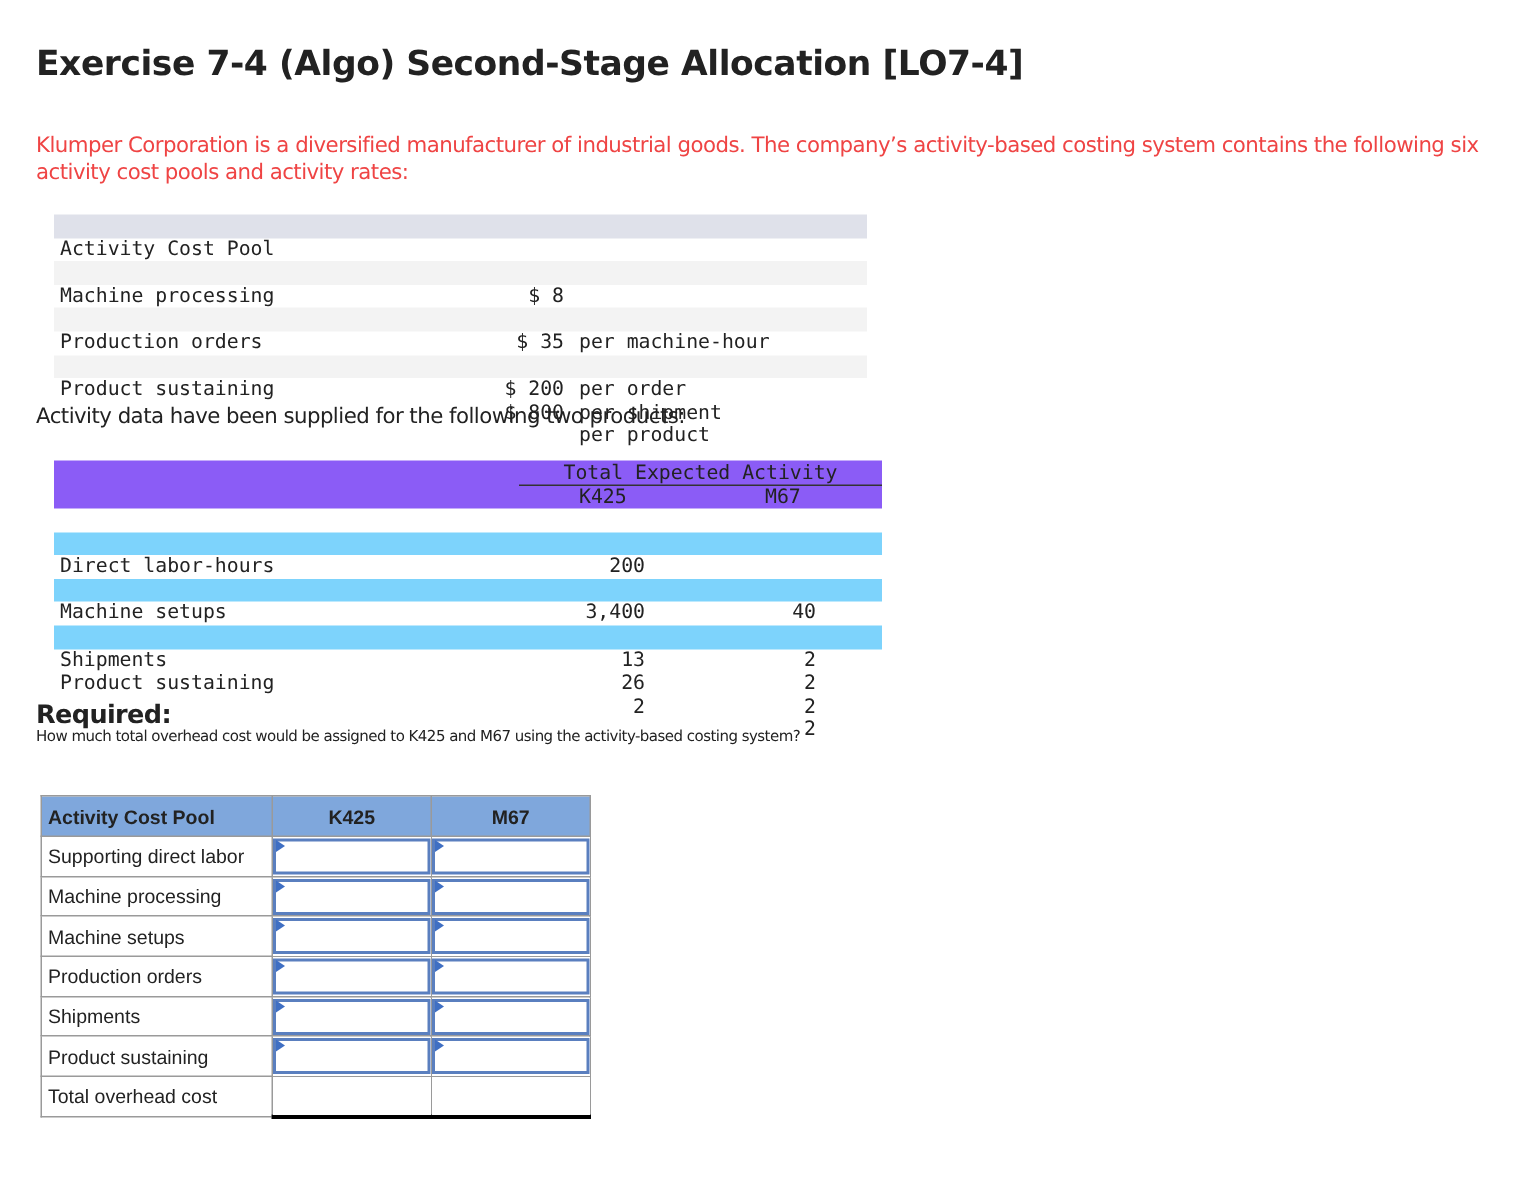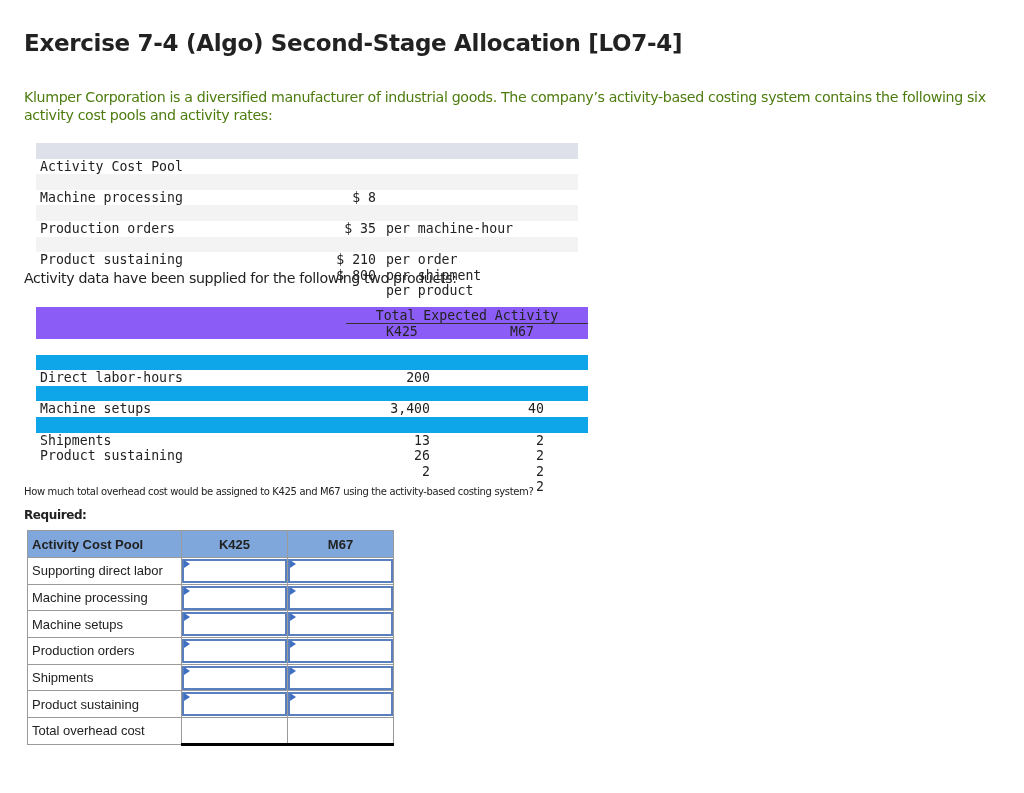--- a/index.html
+++ b/index.html
@@ -9,21 +9,21 @@
     font-family: "Liberation Sans", sans-serif; color: #333333;
   }
   .title {
     position: absolute; left: 24px; top: 30px;
     font-family: "DejaVu Sans", sans-serif; font-weight: bold;
     font-size: 23px; color: #222222; letter-spacing: -0.3px; margin: 0;
   }
   .intro {
     position: absolute; left: 24px; top: 88px; width: 970px;
     font-family: "DejaVu Sans", sans-serif; font-size: 14.2px; line-height: 18px;
-    color: #4d7c0f; letter-spacing: -0.35px;
+    color: #ef4444; letter-spacing: -0.35px;
   }
   .mono { font-family: "DejaVu Sans Mono", monospace; font-size: 13.2px; color: #222; }
 
   
   .rates { position: absolute; left: 36px; top: 143px; width: 542px; }
   .rates .row { height: 15.6px; line-height: 15.6px; white-space: pre; position: relative; }
   .rates .row.head { background: #dfe1ea; }
   .rates .row.alt { background: #f3f3f3; }
   .rates .pool { position: absolute; left: 4px; }
   .rates .amt { position: absolute; right: 202px; text-align: right; }
@@ -38,28 +38,28 @@
   
   .act { position: absolute; left: 36px; top: 307px; width: 552px; }
   .act .head { background: #8b5cf6; height: 32px; position: relative; }
   .act .tea {
     position: absolute; left: 310px; width: 242px; top: 1px; text-align: center;
     border-bottom: 1px solid #333; line-height: 15px; white-space: pre;
   }
   .act .hk { position: absolute; left: 350px; top: 17px; line-height: 15px; }
   .act .hm { position: absolute; left: 474px; top: 17px; line-height: 15px; }
   .act .row { height: 15.6px; line-height: 15.6px; position: relative; white-space: pre; }
-  .act .row.alt { background: #0ea5e9; }
+  .act .row.alt { background: #7dd3fc; }
   .act .lbl { position: absolute; left: 4px; }
   .act .vk { position: absolute; right: 158px; }
   .act .vm { position: absolute; right: 44px; text-align: right; }
 
   .required-label {
     position: absolute; left: 24px; top: 467px;
-    font-family: "DejaVu Sans", sans-serif; font-weight: bold; font-size: 12px; color: #222; letter-spacing: -0.4px; margin-top: 41px;
+    font-family: "DejaVu Sans", sans-serif; font-weight: bold; font-size: 17px; color: #222; letter-spacing: -0.4px;
   }
   .required-q {
     position: absolute; left: 24px; top: 486px;
     font-family: "DejaVu Sans", sans-serif; font-size: 10px; color: #222; letter-spacing: -0.35px;
   }
 
   
   .ans { position: absolute; left: 27px; top: 530px; border-collapse: collapse; }
   .ans td, .ans th { border: 1px solid #9a9a9a; padding: 0; font-size: 13px; color: #222; }
   .ans th { background: #7fa7dc; font-weight: bold; height: 27px; }
@@ -107,21 +107,21 @@
     <span class="amt">$ 35</span>
     <span class="unit">per setup</span>
   </div>
   <div class="row alt">
     <span class="pool">Production orders</span>
     <span class="amt">$ 160</span>
     <span class="unit">per order</span>
   </div>
   <div class="row">
     <span class="pool">Shipments</span>
-    <span class="amt">$ 210</span>
+    <span class="amt">$ 200</span>
     <span class="unit">per shipment</span>
   </div>
   <div class="row alt">
     <span class="pool">Product sustaining</span>
     <span class="amt">$ 800</span>
     <span class="unit">per product</span>
   </div>
 </div>
 
 <div class="supplied">Activity data have been supplied for the following two products:</div>

